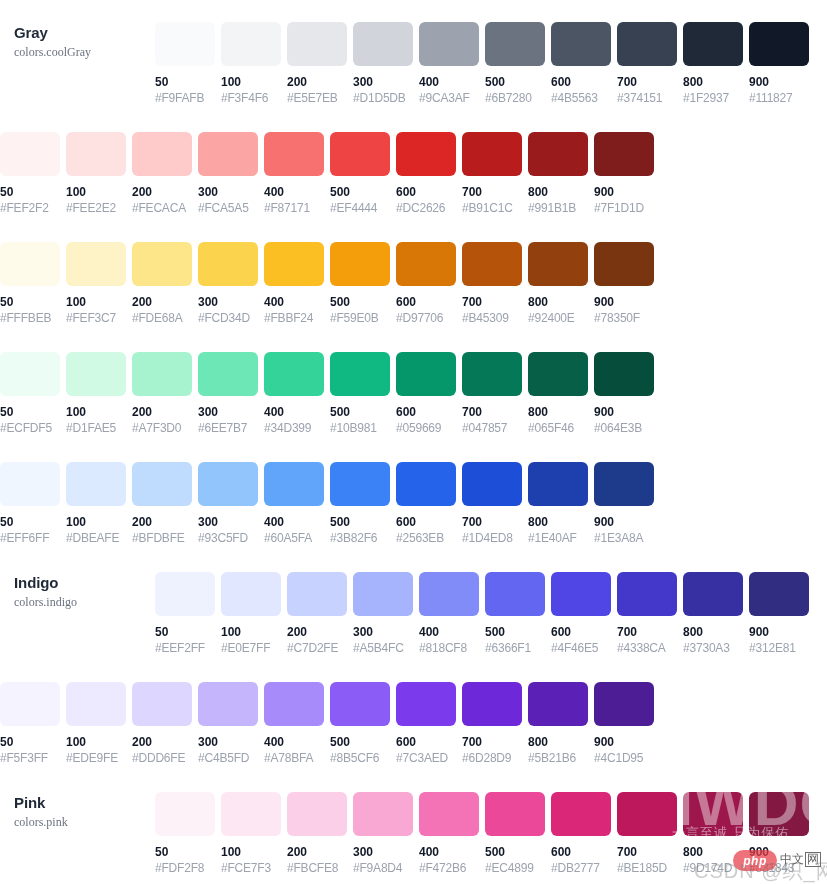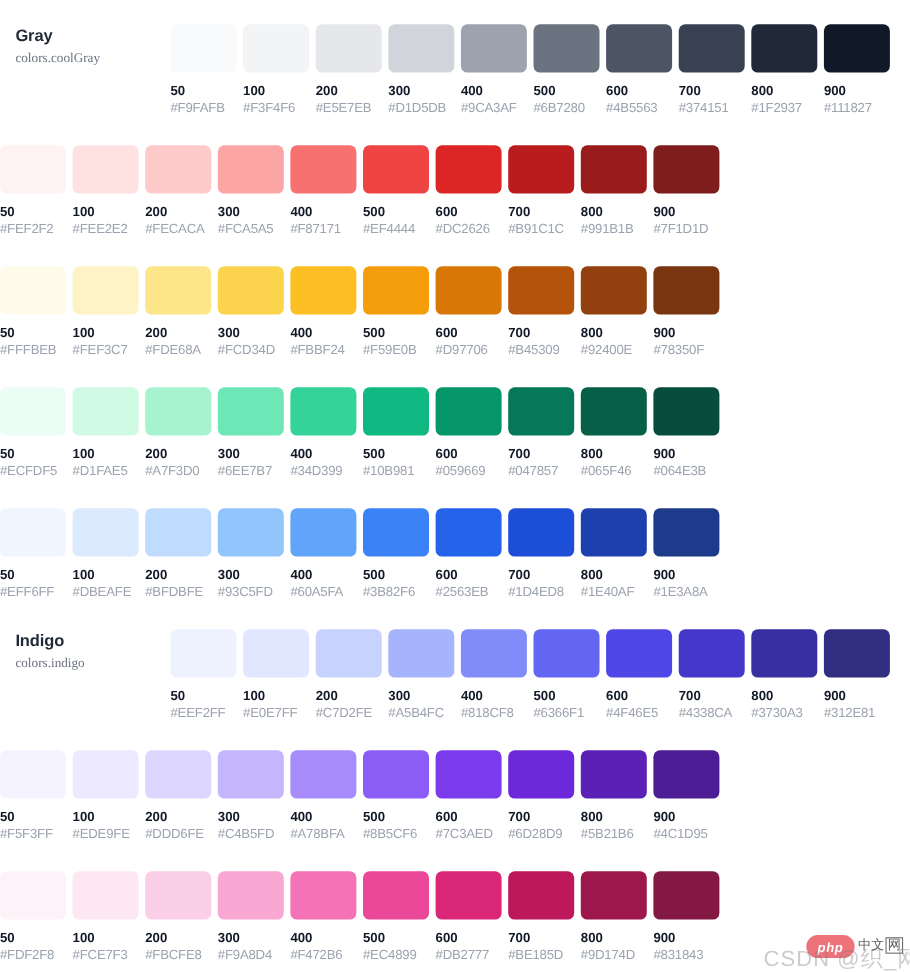--- a/index.html
+++ b/index.html
@@ -535,20 +535,24 @@
           <div class="swatch-hex">#5B21B6</div>
         </div>
         <div class="swatch-cell">
           <div class="swatch-chip" style="background: rgb(76, 29, 149);"></div>
           <div class="swatch-shade">900</div>
           <div class="swatch-hex">#4C1D95</div>
         </div>
       </div>
     </div>
     <div class="palette-row">
+      <div class="row-heading">
+        <div class="row-name">Pink</div>
+        <div class="row-token">colors.pink</div>
+      </div>
       <div class="swatches">
         <div class="swatch-cell">
           <div class="swatch-chip" style="background: rgb(253, 242, 248);"></div>
           <div class="swatch-shade">50</div>
           <div class="swatch-hex">#FDF2F8</div>
         </div>
         <div class="swatch-cell">
           <div class="swatch-chip" style="background: rgb(252, 231, 243);"></div>
           <div class="swatch-shade">100</div>
           <div class="swatch-hex">#FCE7F3</div>

